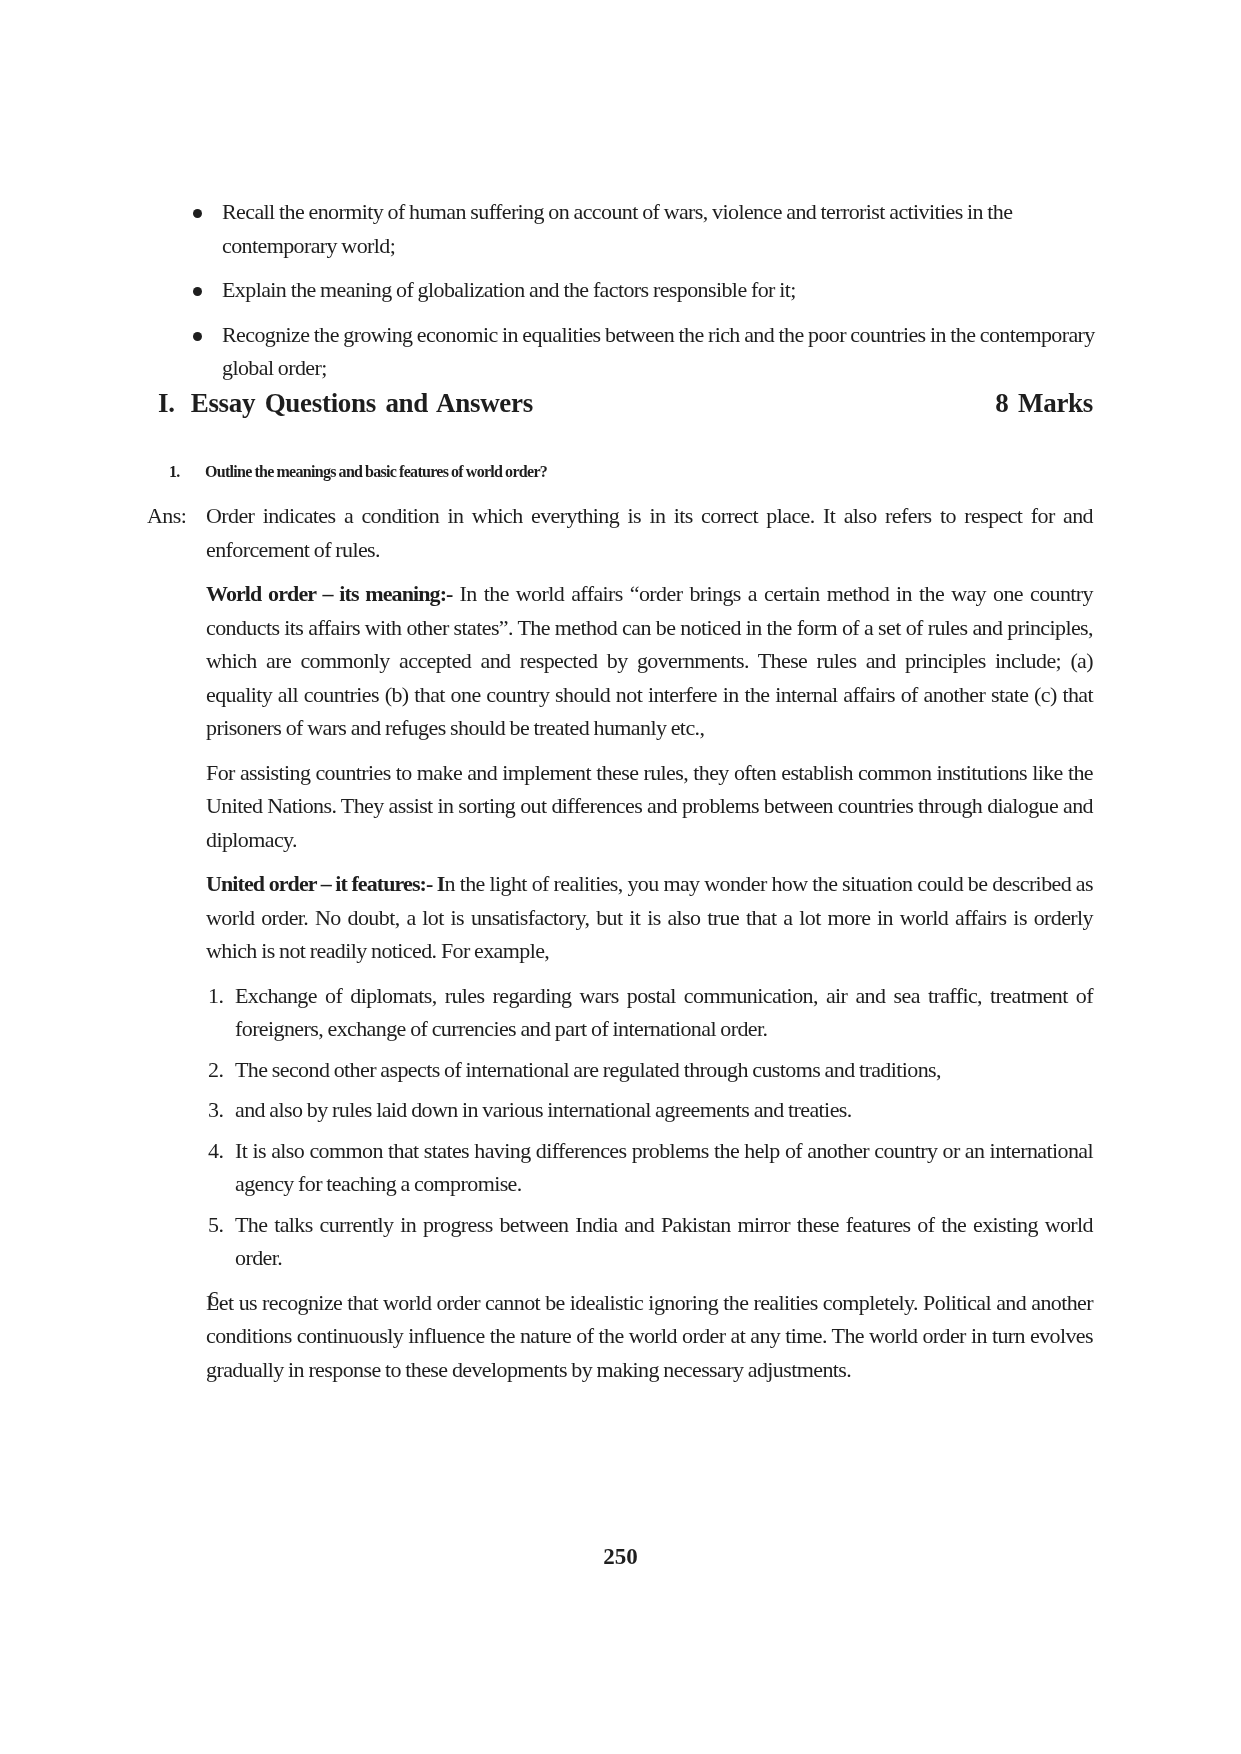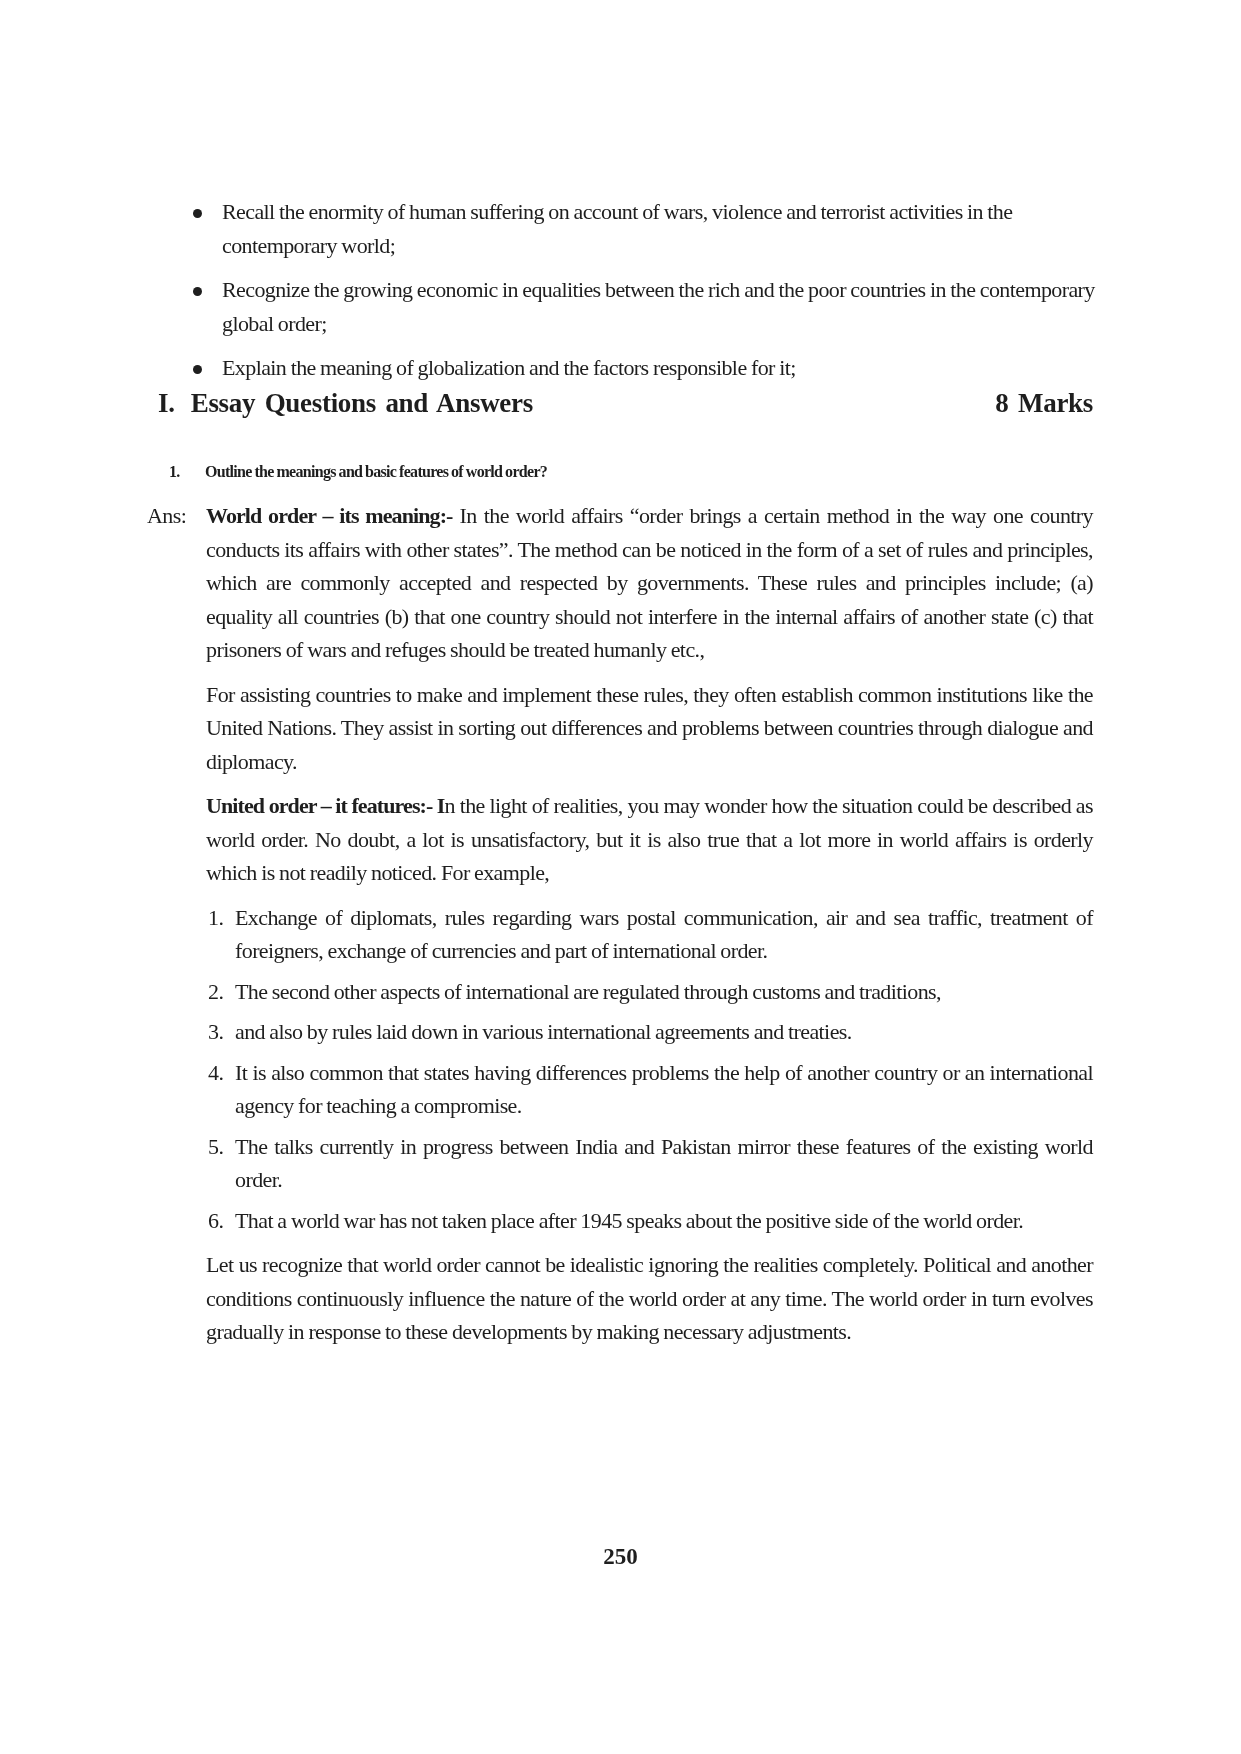--- a/index.html
+++ b/index.html
@@ -143,42 +143,43 @@
 
 <div class="page">
 
   <ul class="bullet-list text">
     <li class="bullet-item">
       <span class="bullet-dot"></span>
       <span>Recall the enormity of human suffering on account of wars, violence and terrorist activities in the contemporary world;</span>
     </li>
     <li class="bullet-item">
       <span class="bullet-dot"></span>
-      <span>Recognize the growing economic in equalities between the rich and the poor countries in the contemporary global order;</span>
+      <span>Explain the meaning of globalization and the factors responsible for it;</span>
     </li>
     <li class="bullet-item">
       <span class="bullet-dot"></span>
-      <span>Explain the meaning of globalization and the factors responsible for it;</span>
+      <span>Recognize the growing economic in equalities between the rich and the poor countries in the contemporary global order;</span>
     </li>
   </ul>
 
   <div class="section-heading">
     <div>
       <span class="num">I.</span><span>Essay Questions and Answers</span>
     </div>
     <span>8 Marks</span>
   </div>
 
   <div class="question">
     <span class="qnum">1.</span><span>Outline the meanings and basic features of world order?</span>
   </div>
 
   <div class="answer text">
     <span class="ans-label">Ans:</span>
     <div class="ans-body">
+      <p class="para">Order indicates a condition in which everything is in its correct place. It also refers to respect for and enforcement of rules.</p>
 
       <p class="para"><span class="bold-lead">World order – its meaning:-</span><span> In the world affairs “order brings a certain method in the way one country conducts its affairs with other states”. The method can be noticed in the form of a set of rules and principles, which are commonly accepted and respected by governments. These rules and principles include; (a) equality all countries  (b) that one country should not interfere in the internal affairs of another state  (c) that prisoners of wars and refuges should be treated humanly etc.,</span></p>
 
       <p class="para">For assisting countries to make and implement these rules, they often establish common institutions like the United Nations. They assist in sorting out differences and problems between countries through dialogue and diplomacy.</p>
 
       <p class="para"><span class="bold-lead">United order – it features:- I</span><span>n the light of realities, you may wonder how the situation could be described as world order. No doubt, a lot is unsatisfactory, but it is also true that a lot more in world affairs is orderly which is not readily noticed. For example,</span></p>
 
       <ol class="num-list">
         <li class="num-item">
           <span class="n">1.</span>
@@ -195,21 +196,20 @@
         <li class="num-item">
           <span class="n">4.</span>
           <span>It is also common that states having differences problems the help of another country or an international agency for teaching a compromise.</span>
         </li>
         <li class="num-item">
           <span class="n">5.</span>
           <span>The talks currently in progress between India and Pakistan mirror these features of the existing world order.</span>
         </li>
         <li class="num-item">
           <span class="n">6.</span>
-          <span>That a world war has not taken place after 1945 speaks about the positive side of the world order.</span>
         </li>
       </ol>
 
       <p class="para">Let us recognize that world order cannot be idealistic ignoring the realities completely. Political and another conditions continuously influence the nature of the world order at any time. The world order in turn evolves gradually in response to these developments by making necessary adjustments.</p>
     </div>
   </div>
 
   <div class="page-number">250</div>
 </div>
 

